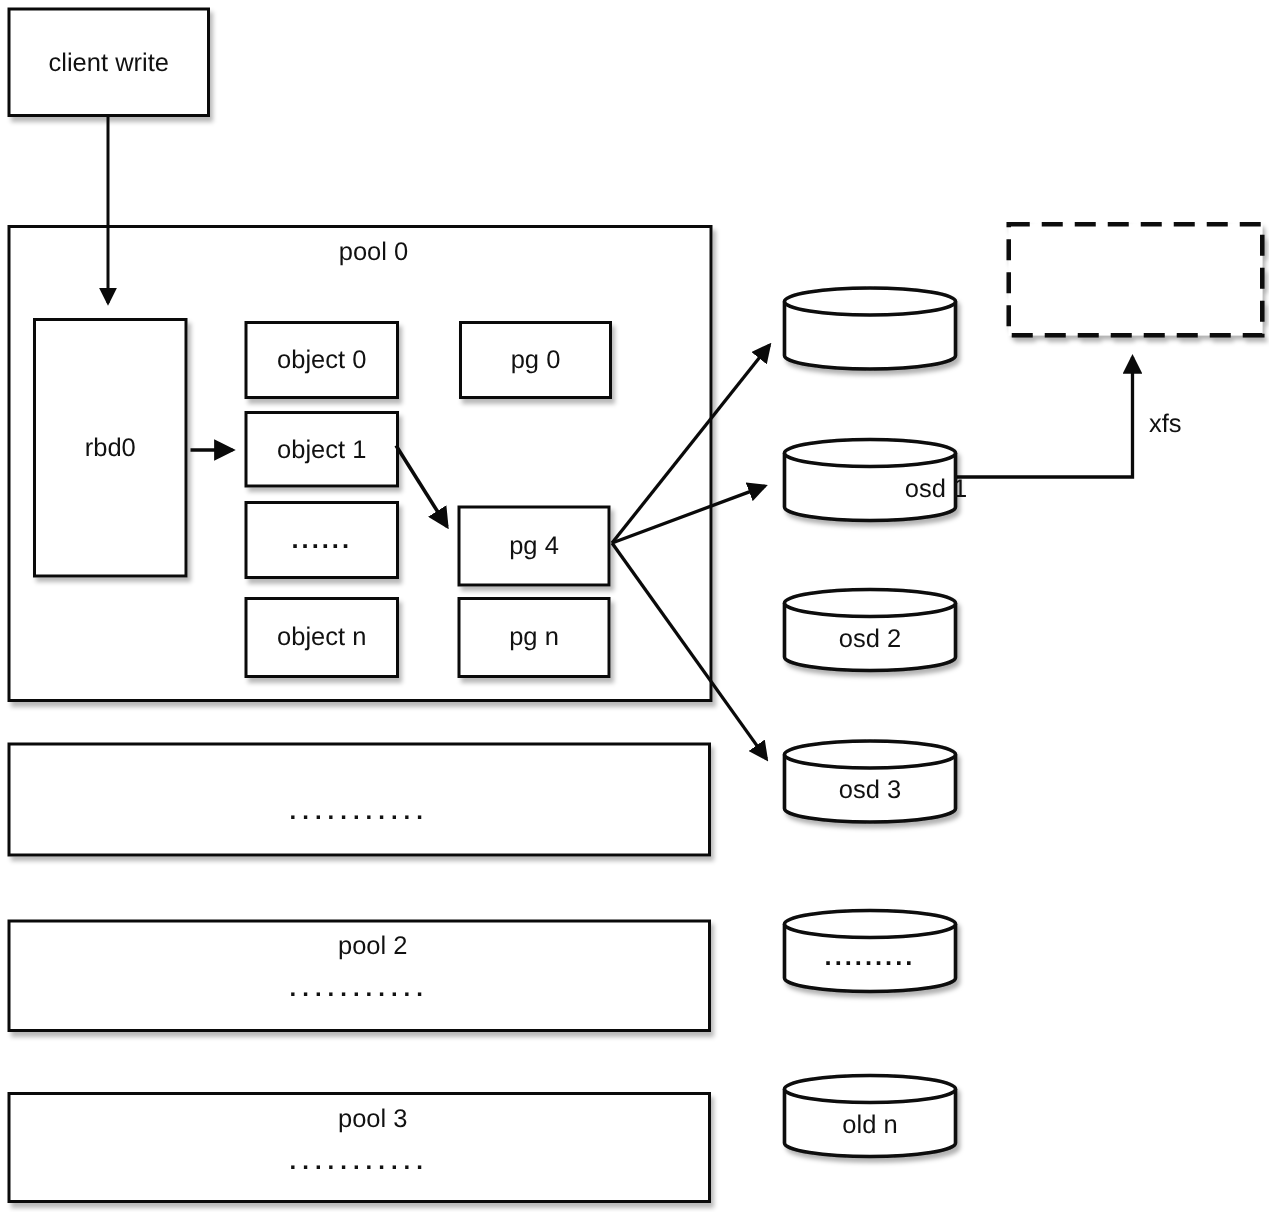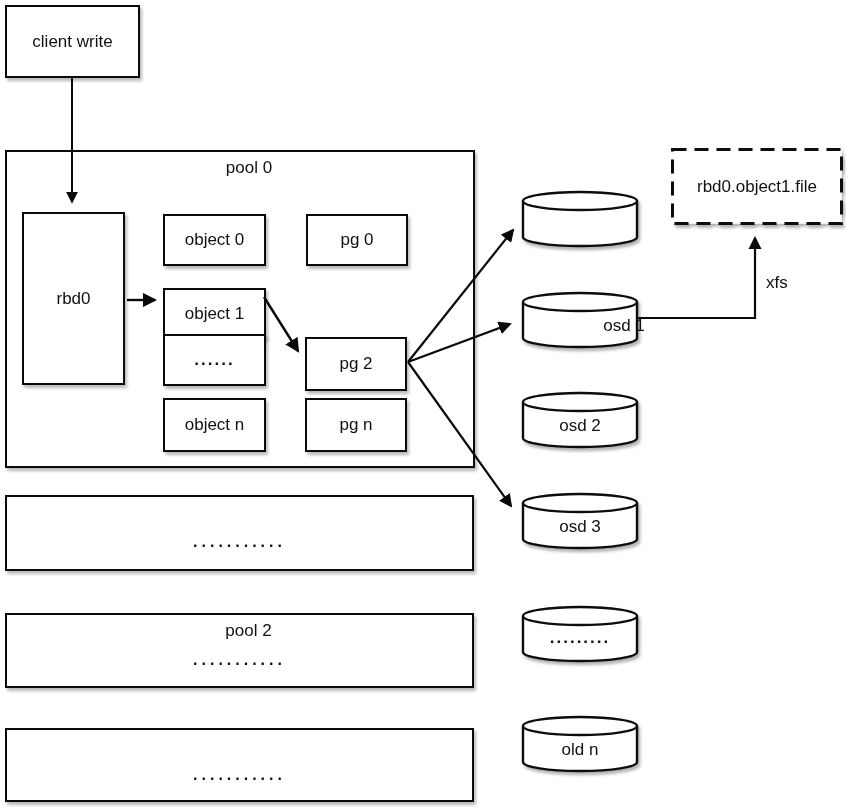--- a/index.html
+++ b/index.html
@@ -57,48 +57,49 @@
       <div class="pool-title">pool 0</div>
     </div>
 
     <div class="box center-label" style="left:22px;top:212px;width:103px;height:173px;">
       <span>rbd0</span>
     </div>
 
     <div class="box center-label" style="left:163px;top:214px;width:103px;height:52px;">
       <span>object 0</span>
     </div>
-    <div class="box center-label" style="left:163px;top:288px;width:103px;height:51px;">
+    <div class="box center-label" style="left:163px;top:274px;width:103px;height:51px;">
       <span>object 1</span>
     </div>
     <div class="box center-label" style="left:163px;top:334px;width:103px;height:52px;">
       <span class="ellipsis">......</span>
     </div>
     <div class="box center-label" style="left:163px;top:398px;width:103px;height:54px;">
       <span>object n</span>
     </div>
 
     <div class="box center-label" style="left:306px;top:214px;width:102px;height:52px;">
       <span>pg 0</span>
     </div>
     <div class="box center-label" style="left:305px;top:337px;width:102px;height:54px;">
-      <span>pg 2</span>
+      <span>pg 4</span>
     </div>
     <div class="box center-label" style="left:305px;top:398px;width:102px;height:54px;">
       <span>pg n</span>
     </div>
 
     <div class="box" style="left:5px;top:495px;width:469px;height:76px;">
       <div class="pool-dots">...........</div>
     </div>
     <div class="box" style="left:5px;top:613px;width:469px;height:75px;">
       <div class="pool-title">pool 2</div>
       <div class="pool-dots">...........</div>
     </div>
     <div class="box" style="left:5px;top:728px;width:469px;height:74px;">
+      <div class="pool-title">pool 3</div>
       <div class="pool-dots">...........</div>
     </div>
   </div>
 
   <svg class="svg-overlay" viewBox="0 0 846 808" xmlns="http://www.w3.org/2000/svg">
     <defs>
       <marker id="ah" viewBox="0 0 10 10" refX="8.5" refY="5" markerWidth="6" markerHeight="6" orient="auto-start-reverse">
         <path d="M0 0 L10 5 L0 10 z" fill="#0a0a0a"></path>
       </marker>
       <filter id="sh" x="-20%" y="-20%" width="150%" height="160%">
@@ -143,17 +144,16 @@
       </g>
     </g>
   </svg>
 
   <div class="cyl-label" style="top:312px;padding-left:44px;">osd 1</div>
   <div class="cyl-label" style="top:412px;">osd 2</div>
   <div class="cyl-label" style="top:513px;">osd 3</div>
   <div class="cyl-label ellipsis" style="top:624px;">.........</div>
   <div class="cyl-label" style="top:736px;">old n</div>
 
-  <div class="file-label">rbd0.object1.file</div>
 
   <div class="xfs-label">xfs</div>
 
 </div>
 
 </body></html>

